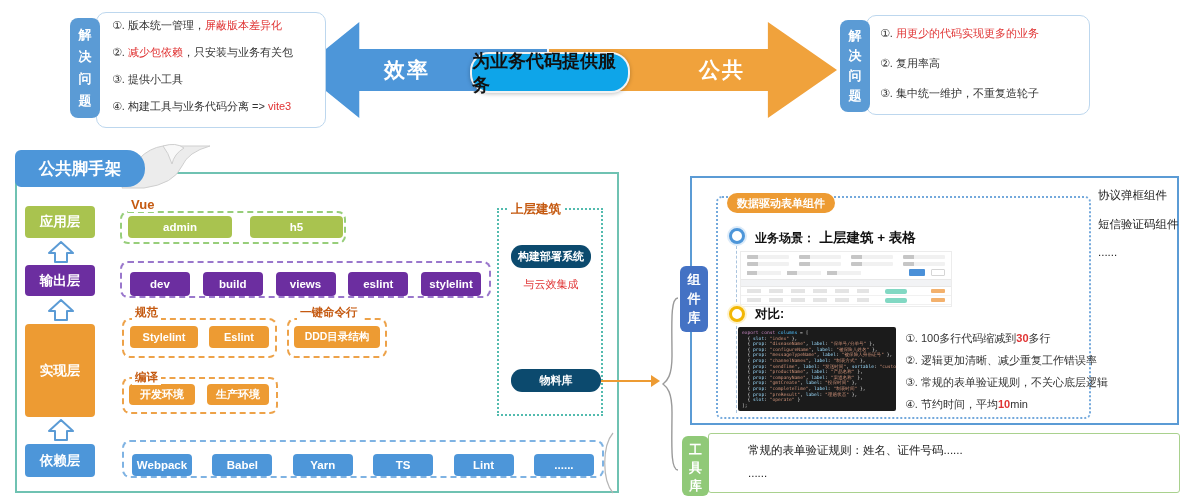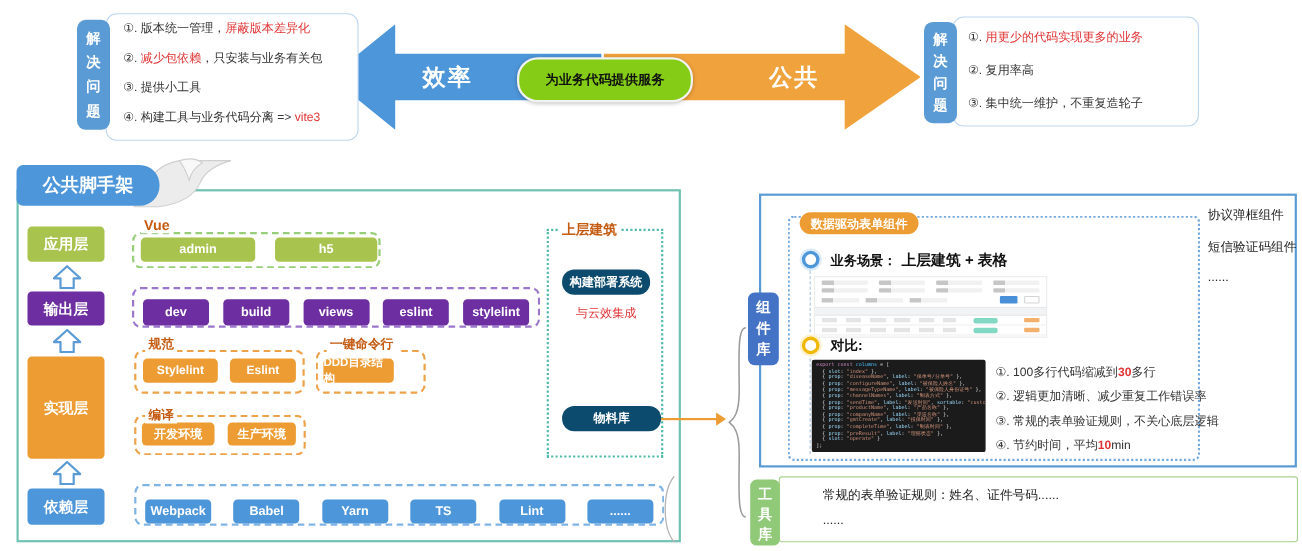--- a/index.html
+++ b/index.html
@@ -6,23 +6,23 @@
   #stage{position:relative;width:1184px;height:501px;background:#fff;overflow:hidden;
          font-family:"Liberation Sans","DejaVu Sans",sans-serif;color:#222;}
   .abs{position:absolute;}
 
   
   .arrow{display:flex;align-items:center;color:#fff;font-weight:bold;font-size:21px;letter-spacing:2px;}
   .arrow-left{left:300px;top:22px;width:247px;height:96px;background:#4D96D9;
     clip-path:polygon(0 50%,24% 0,24% 28%,100% 28%,100% 72%,24% 72%,24% 100%);padding-left:84px;box-sizing:border-box;}
   .arrow-right{left:549px;top:22px;width:288px;height:96px;background:#F0A23C;
     clip-path:polygon(0 28%,76% 28%,76% 0,100% 50%,76% 100%,76% 72%,0 72%);padding-left:150px;box-sizing:border-box;}
-  .pill{left:470px;top:52px;width:156px;height:37px;background:#84cc16;border:2px solid #f2f2f2;border-radius:19px;
+  .pill{left:470px;top:52px;width:156px;height:37px;background:#0ea5e9;border:2px solid #f2f2f2;border-radius:19px;
     box-shadow:0 1px 4px rgba(0,0,0,.25);display:flex;align-items:center;justify-content:center;
-    font-size:12px;font-weight:bold;color:#111;z-index:5;}
+    font-size:18px;font-weight:bold;color:#111;z-index:5;}
 
   
   .side-label{background:#5B9BD5;border-radius:8px;color:#fff;display:flex;flex-direction:column;
     align-items:center;justify-content:space-around;font-family:"Liberation Serif","DejaVu Serif",serif;
     font-weight:bold;font-size:13px;padding:6px 0;box-sizing:border-box;z-index:2;}
   .prob-box{background:#fff;border:1px solid #BDD7EE;border-radius:10px;}
   .prob-item{position:absolute;font-size:11px;color:#333;white-space:nowrap;}
   .c-r{color:#E03333;}
   .c-rb{color:#E03333;font-weight:bold;}
 
@@ -173,21 +173,21 @@
       <div class="btn p-btn">stylelint</div>
     </div>
 
   <div class="abs grp-label" style="left:132px;top:305px;">规范</div>
   <div class="abs dash-box" style="left:122px;top:318px;width:155px;height:40px;border:2px dashed #EDA249;"></div>
   <div class="abs btn o-btn" style="left:130px;top:326px;width:68px;height:22px;font-size:11px;">Stylelint</div>
   <div class="abs btn o-btn" style="left:209px;top:326px;width:60px;height:22px;font-size:11px;">Eslint</div>
 
   <div class="abs grp-label" style="left:297px;top:305px;">一键命令行</div>
   <div class="abs dash-box" style="left:287px;top:318px;width:100px;height:40px;border:2px dashed #EDA249;"></div>
-  <div class="abs btn o-btn" style="left:294px;top:326px;width:64px;height:22px;font-size:10.5px;">DDD目录结构</div>
+  <div class="abs btn o-btn" style="left:294px;top:326px;width:86px;height:22px;font-size:10.5px;">DDD目录结构</div>
 
   <div class="abs grp-label" style="left:132px;top:370px;">编译</div>
   <div class="abs dash-box" style="left:122px;top:377px;width:156px;height:37px;border:2px dashed #EDA249;"></div>
   <div class="abs btn o-btn" style="left:129px;top:384px;width:66px;height:21px;font-size:11px;">开发环境</div>
   <div class="abs btn o-btn" style="left:207px;top:384px;width:62px;height:21px;font-size:11px;">生产环境</div>
 
   <div class="abs dash-box row-flex deps-row" style="left:122px;top:440px;width:482px;height:38px;border:2px dashed #7FB3E3;padding:0 8px;">
       <div class="btn b-btn">Webpack</div>
       <div class="btn b-btn">Babel</div>
       <div class="btn b-btn">Yarn</div>

